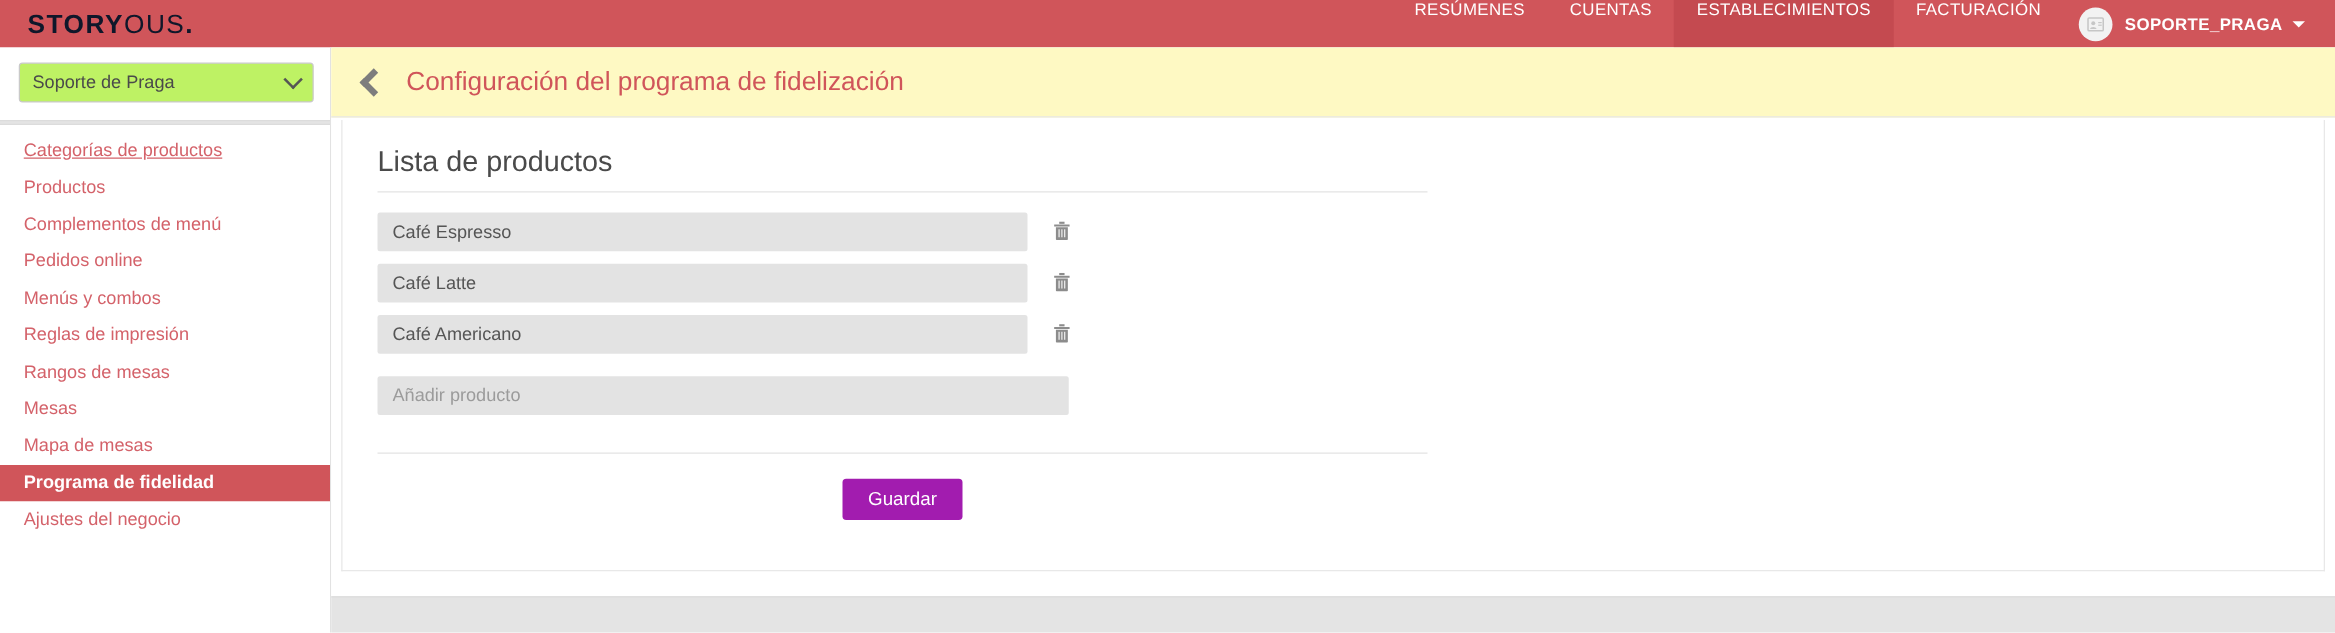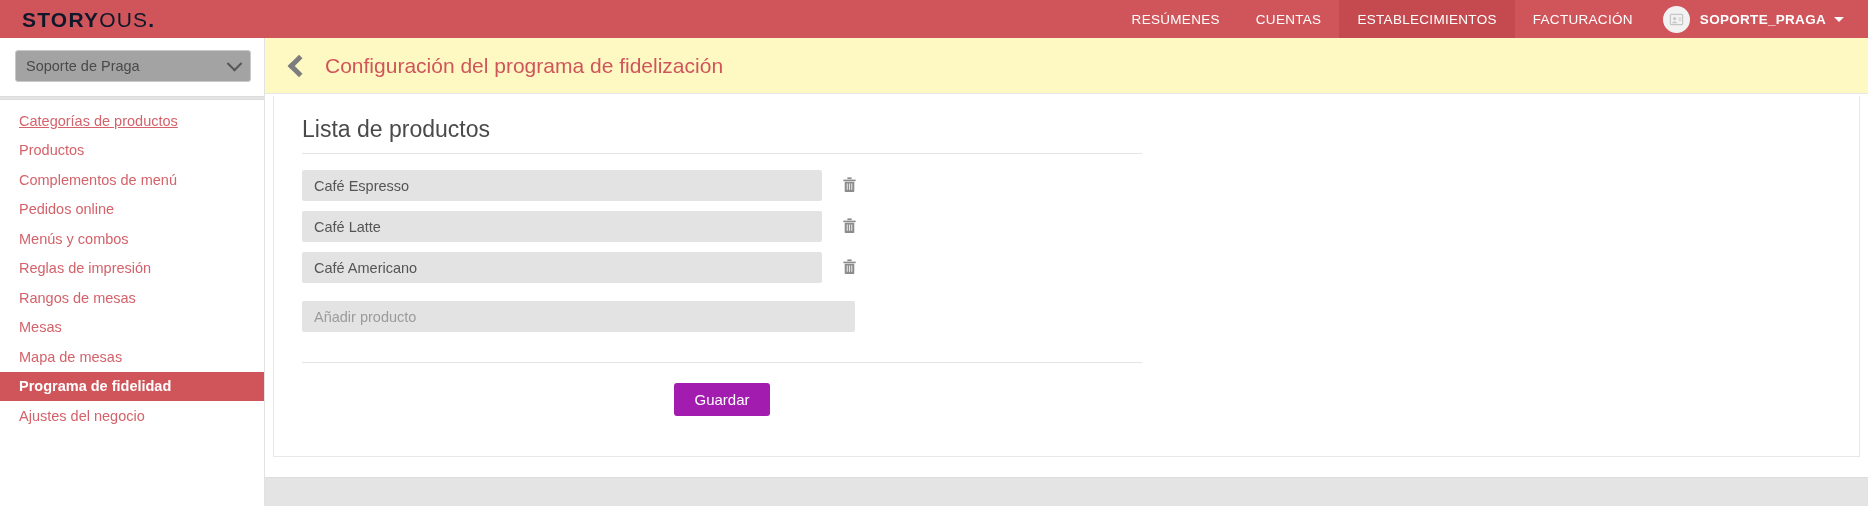--- a/index.html
+++ b/index.html
@@ -32,21 +32,21 @@
   .logo .b { font-weight: bold; }
   .logo .l { font-weight: 300; }
   .nav {
     margin-left: auto;
     display: flex;
     align-items: stretch;
     height: 38px;
   }
   .nav-item {
     display: flex;
-    align-items: center;
+    align-items: flex-start;
     padding: 0 18px;
     color: #ffffff;
     font-size: 13.5px;
     letter-spacing: 0.3px;
     white-space: nowrap;
     cursor: pointer;
   }
   .nav-item.active { background: #c44a50; }
   .user-menu {
     display: flex;
@@ -89,21 +89,21 @@
     border-right: 1px solid #e2e2e2;
   }
   .select-wrap {
     padding: 12px 15px 14px 15px;
   }
   .biz-select {
     width: 236px;
     height: 32px;
     border: 1px solid #c9c9c9;
     border-radius: 3px;
-    background: #a3a3a3;
+    background: #bef264;
     display: flex;
     align-items: center;
     padding: 0 10px;
     cursor: pointer;
   }
   .biz-select .val {
     font-size: 14.5px;
     color: #4a4a4a;
     flex: 1;
     white-space: nowrap;

